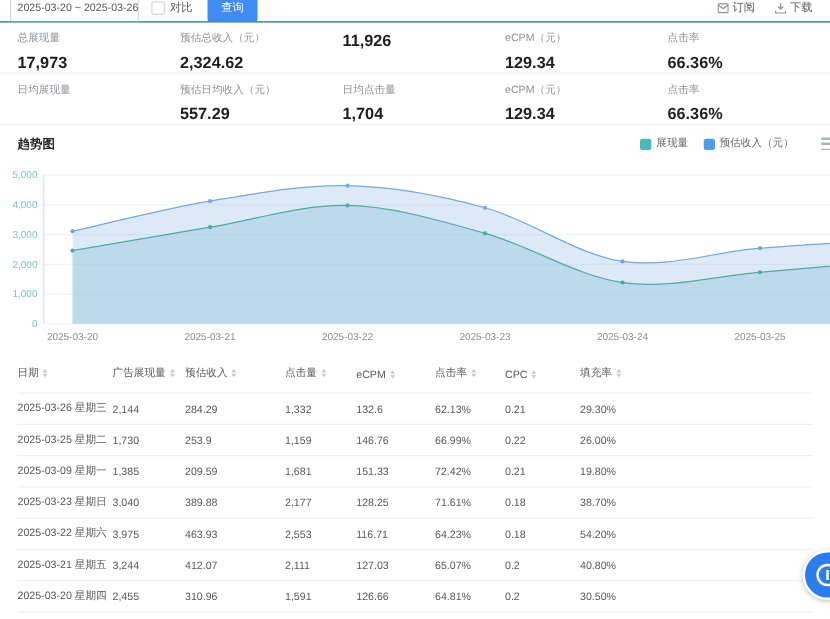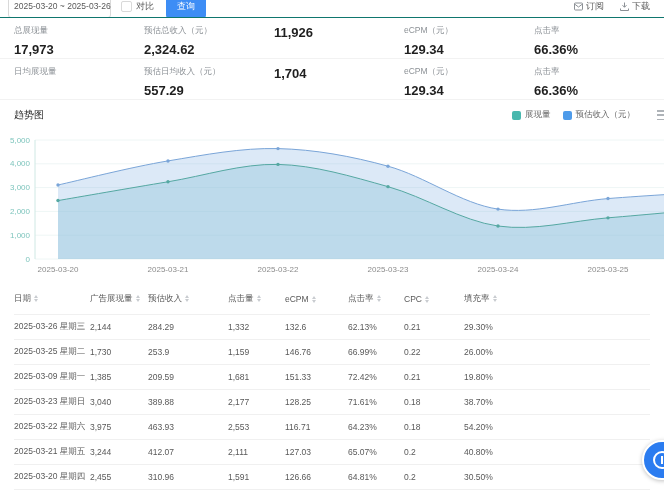--- a/index.html
+++ b/index.html
@@ -23,21 +23,21 @@
   .tb-link { display:flex; align-items:center; gap:3px; font-size:9px; color:#595959; cursor:pointer; }
 
   
   .stats-row { display:flex; padding:7px 0 0 14px; height:41px; border-bottom:1px solid #f2f2f2;justify-content:space-between; }
   .stat-card { flex:1; }
   .stat-label { font-size:8.5px; color:#8c9196; margin-bottom:5px; }
   .stat-value { font-size:13px; font-weight:bold; color:#1f1f1f; }
 
   
   .chart-header { height:30px; display:flex; align-items:center; padding:0 0 0 14px; }
-  .chart-title { font-size:10px; font-weight:normal; color:#262626; }
+  .chart-title { font-size:10px; font-weight:bold; color:#262626; }
   .legend { margin-left:auto; display:flex; align-items:center; gap:12px;padding-left:32px; }
   .legend-item { display:flex; align-items:center; gap:4px; font-size:8.5px; color:#666; cursor:pointer; }
   .legend-swatch { width:9px; height:9px; border-radius:2px; display:inline-block; }
   .toolbox { width:12px; height:10px; margin-left:10px; margin-right:-5px; display:flex;
     flex-direction:column; justify-content:space-between; }
   .toolbox i { display:block; height:1.5px; background:#aeb3b8; }
   .chart-svg { display:block; }
 
   
   .table-section { padding:4px 0 0 14px; }
@@ -124,20 +124,21 @@
       </div>
       <div class="stats-row">
         <div class="stat-card">
           <div class="stat-label">日均展现量</div>
         </div>
         <div class="stat-card">
           <div class="stat-label">预估日均收入（元）</div>
           <div class="stat-value">557.29</div>
         </div>
         <div class="stat-card">
+          <div class="stat-label">日均点击量</div>
           <div class="stat-value">1,704</div>
         </div>
         <div class="stat-card">
           <div class="stat-label">eCPM（元）</div>
           <div class="stat-value">129.34</div>
         </div>
         <div class="stat-card">
           <div class="stat-label">点击率</div>
           <div class="stat-value">66.36%</div>
         </div>

